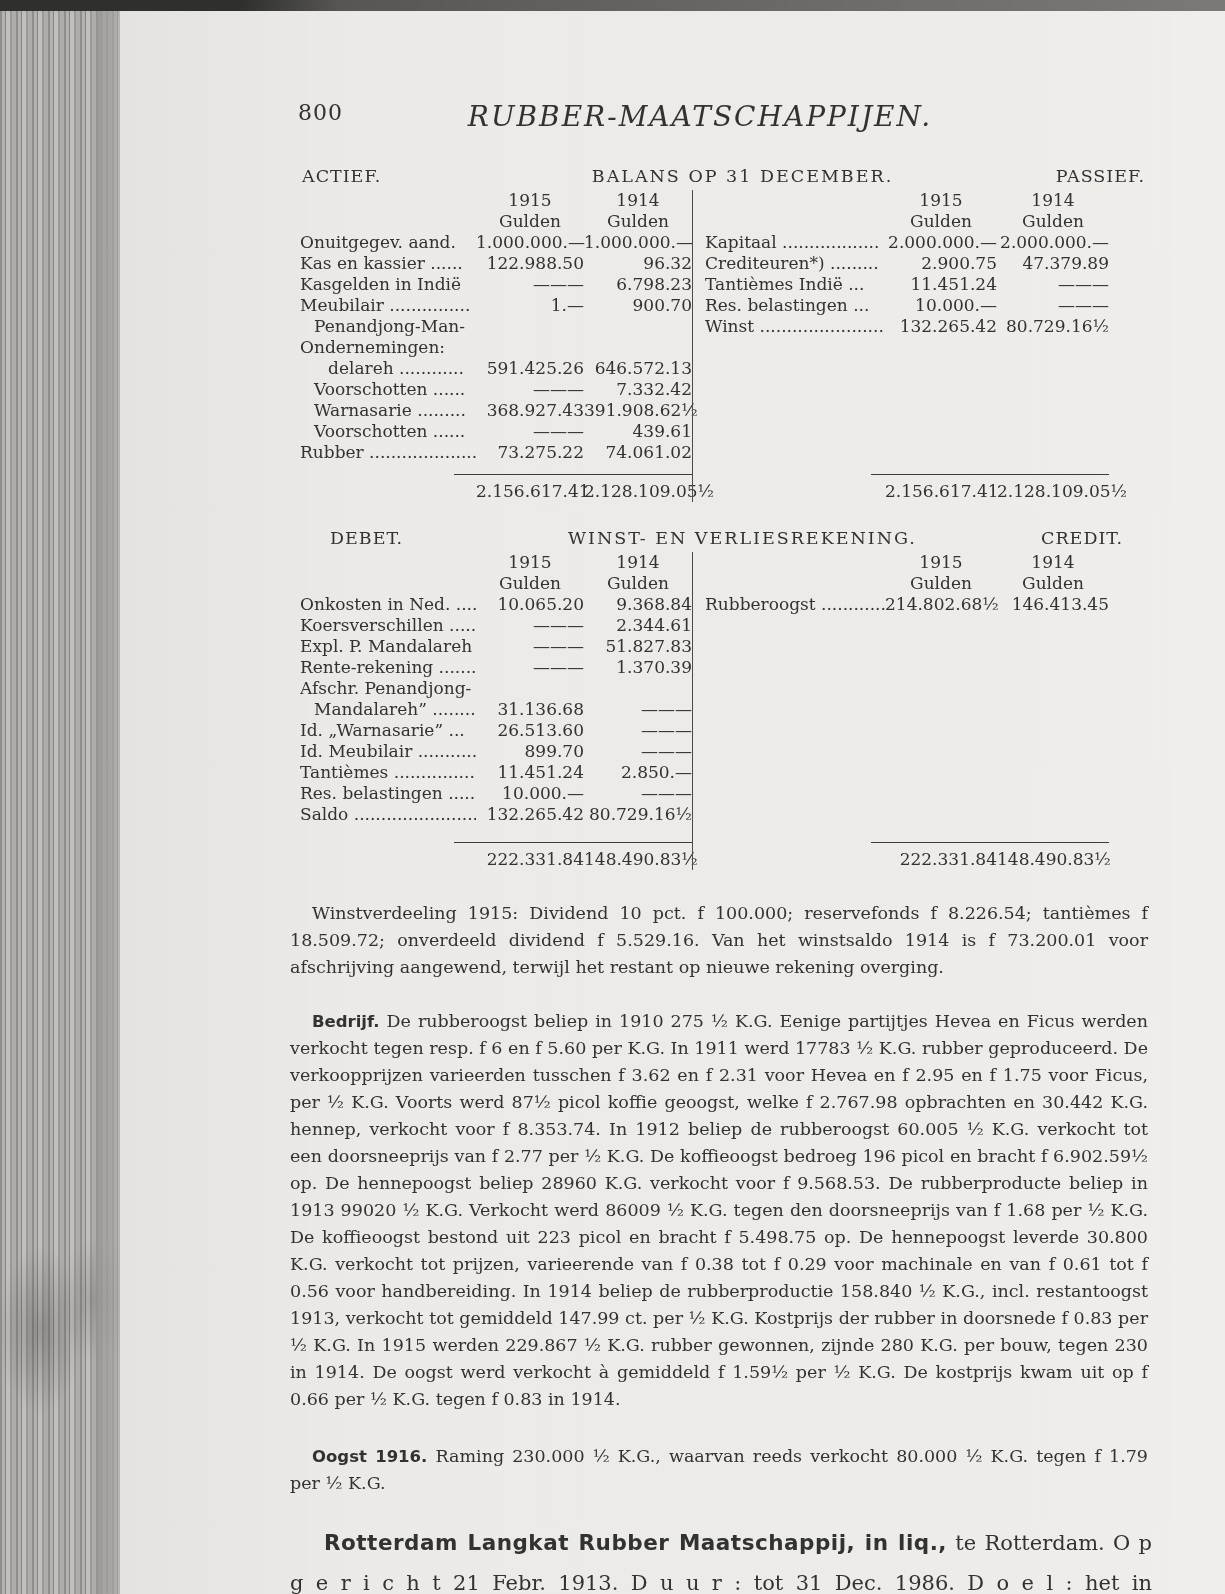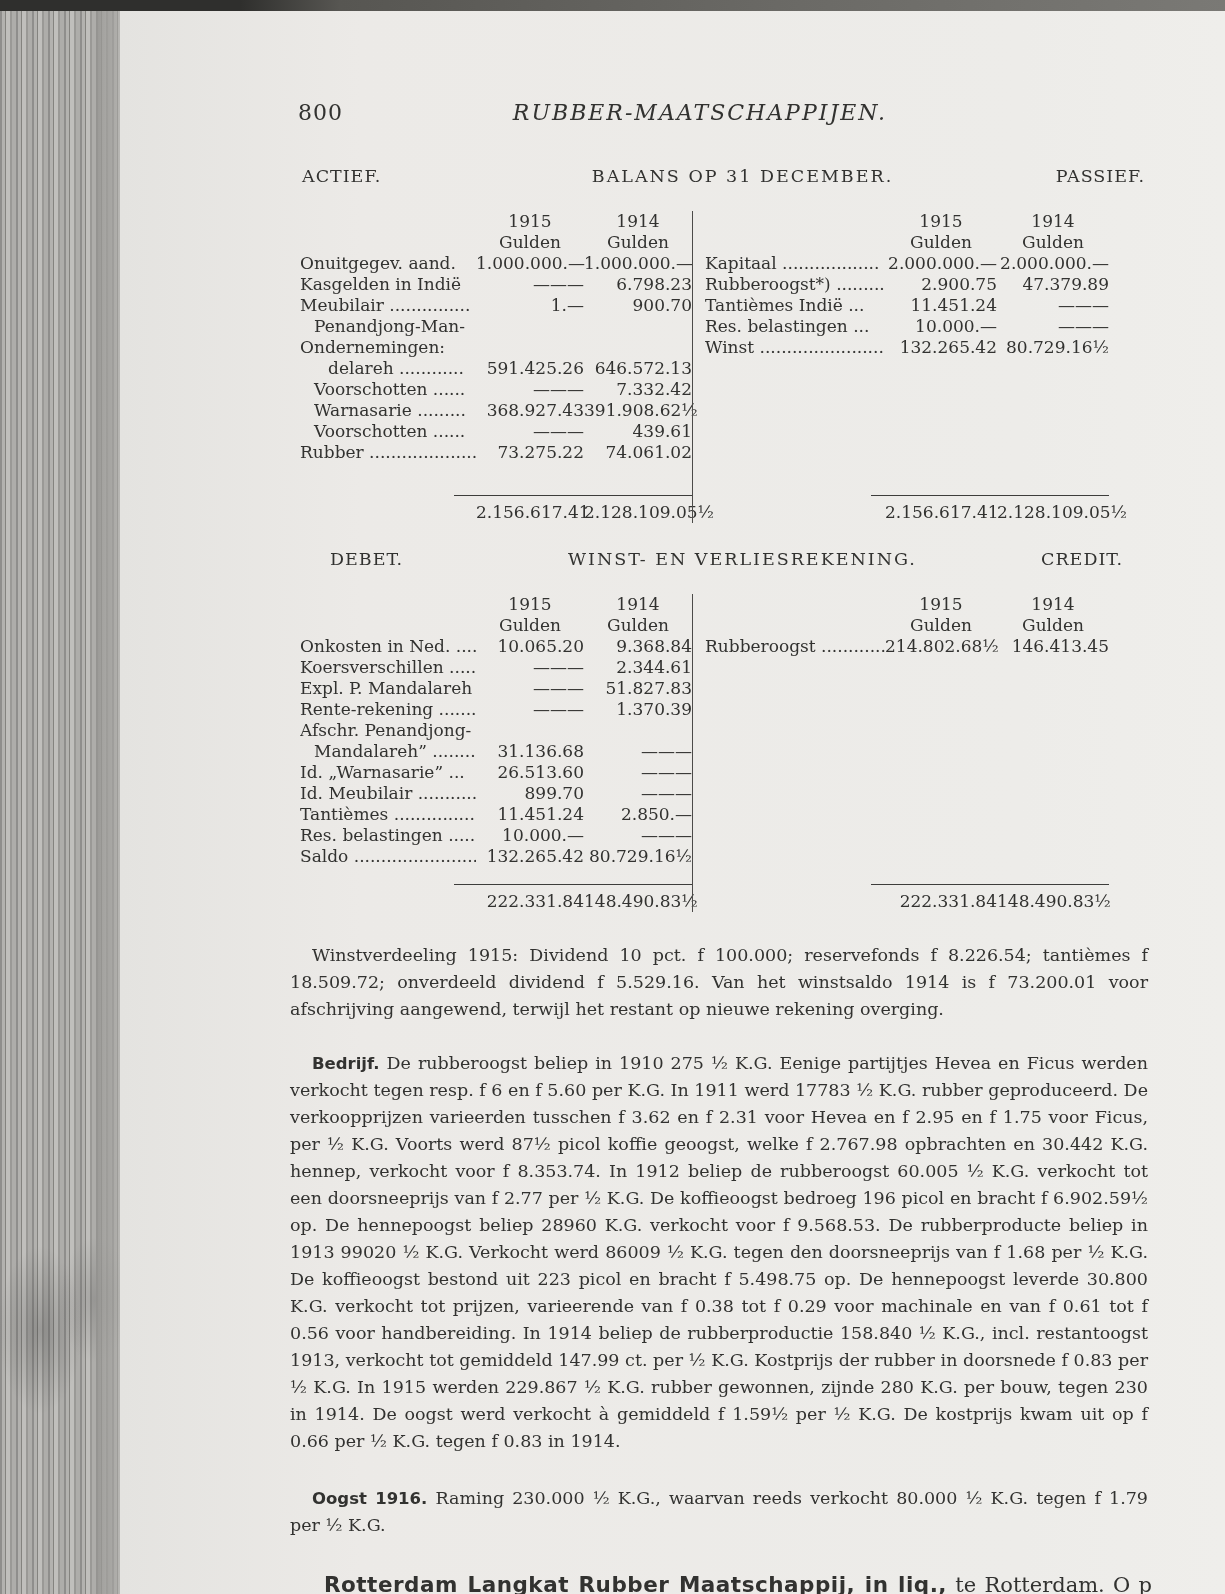--- a/index.html
+++ b/index.html
@@ -34,30 +34,30 @@
     background:linear-gradient(90deg,#e4e3e0,#eceae7 240px,#edecE9 900px,#efeeeb);
   }
 
   .content{position:absolute;left:0;top:0;width:1225px;}
 
   
   .page-header{position:relative;height:64px;margin-top:100px;}
   .page-num{position:absolute;left:298px;top:0;font-size:22px;letter-spacing:1px;}
   .running-title{
     position:absolute;left:380px;width:640px;top:0;text-align:center;
-    font-style:italic;font-size:22px;letter-spacing:2px;
+    font-style:italic;font-size:28px;letter-spacing:2px;
   }
 
   
   .fin-table{margin-left:300px;width:885px;font-size:17px;}
   .tbl-caption{position:relative;height:24px;font-size:17.5px;letter-spacing:1px;}
   .cap-left{position:absolute;left:2px;top:0;}
   .cap-center{position:absolute;left:0;width:100%;text-align:center;top:0;letter-spacing:2px;}
   .cap-right{position:absolute;right:40px;top:0;}
-  .halves{display:flex;align-items:center;margin-top:21px;}
+  .halves{display:flex;align-items:center;}
   .half{position:relative;}
   .half-l{width:392px;}
   .half-r{width:493px;border-left:1.6px solid #4c4b49;padding-left:12px;box-sizing:border-box;}
   .bal .half{height:312px;}
   .wvr .half{height:318px;}
   .trow{display:flex;line-height:21px;}
   .trow .lbl{flex:1 1 auto;white-space:nowrap;overflow:hidden;}
   .trow .val{width:108px;text-align:right;white-space:nowrap;flex:0 0 auto;}
   .half-r .trow .val{width:112px;}
   .half-r .trow{padding-right:76px;}
@@ -128,20 +128,25 @@
           <span class="lbl"></span>
           <span class="val">Gulden</span>
           <span class="val">Gulden</span>
         </div>
         <div class="trow">
             <span class="lbl">Onuitgegev.  aand.</span>
             <span class="val">1.000.000.—</span>
             <span class="val">1.000.000.—</span>
           </div>
         <div class="trow">
+            <span class="lbl">Kas en kassier ......</span>
+            <span class="val">122.988.50</span>
+            <span class="val">96.32</span>
+          </div>
+        <div class="trow">
             <span class="lbl">Kasgelden in Indië</span>
             <span class="val">———</span>
             <span class="val">6.798.23</span>
           </div>
         <div class="trow">
             <span class="lbl">Meubilair ...............</span>
             <span class="val">1.—</span>
             <span class="val">900.70</span>
           </div>
         <div class="trow ind1">
@@ -199,21 +204,21 @@
           <span class="lbl"></span>
           <span class="val">Gulden</span>
           <span class="val">Gulden</span>
         </div>
         <div class="trow">
             <span class="lbl">Kapitaal ..................</span>
             <span class="val">2.000.000.—</span>
             <span class="val">2.000.000.—</span>
           </div>
         <div class="trow">
-            <span class="lbl">Rubberoogst*)  .........</span>
+            <span class="lbl">Crediteuren*)  .........</span>
             <span class="val">2.900.75</span>
             <span class="val">47.379.89</span>
           </div>
         <div class="trow">
             <span class="lbl">Tantièmes Indië ...</span>
             <span class="val">11.451.24</span>
             <span class="val">———</span>
           </div>
         <div class="trow">
             <span class="lbl">Res. belastingen ...</span>

